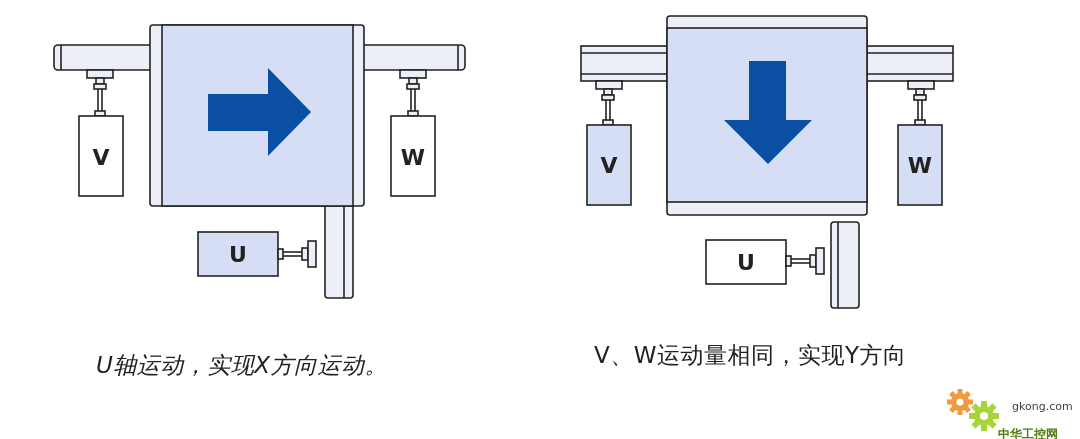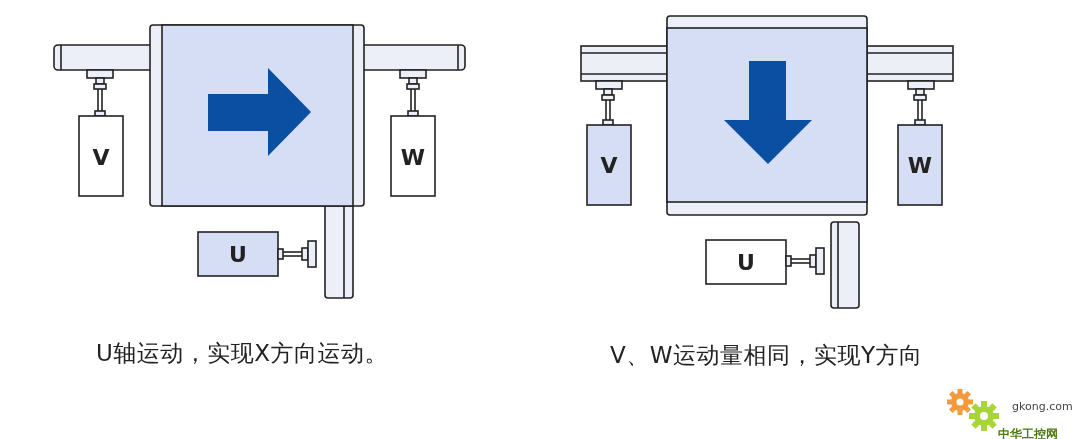--- a/index.html
+++ b/index.html
@@ -1,21 +1,21 @@
 <!DOCTYPE html>
 <html><head>
 <meta charset="utf-8">
 <style>
   html, body { margin:0; padding:0; background:#ffffff; }
   body { width:1080px; height:439px; position:relative; overflow:hidden;
          font-family:"DejaVu Sans","Liberation Sans",sans-serif; }
   svg.diagram { position:absolute; left:0; top:0; }
   .caption { position:absolute; font-size:23px; color:#222222; line-height:35px; letter-spacing:0.5px; }
-  .cap-left { left:96px; top:336px; }
-  .cap-right { left:594px; top:338px; width:400px;margin-left:16px; }
+  .cap-left { left:96px; top:348px;font-style:italic; }
+  .cap-right { left:594px; top:338px; width:400px; }
   .watermark { position:absolute; left:940px; top:378px; width:140px; height:60px; }
   .wm-cn { position:absolute; left:58px; top:8px; font-size:12px; font-weight:bold; color:#4d7c0f;margin-top:40px; }
   .wm-en { position:absolute; left:72px; top:22px; font-size:11px; color:#444; }
 </style>
 </head>
 <body>
 
 <svg class="diagram" width="1080" height="439" viewBox="0 0 1080 439">
 
   <g stroke="#222" stroke-width="1.6">

